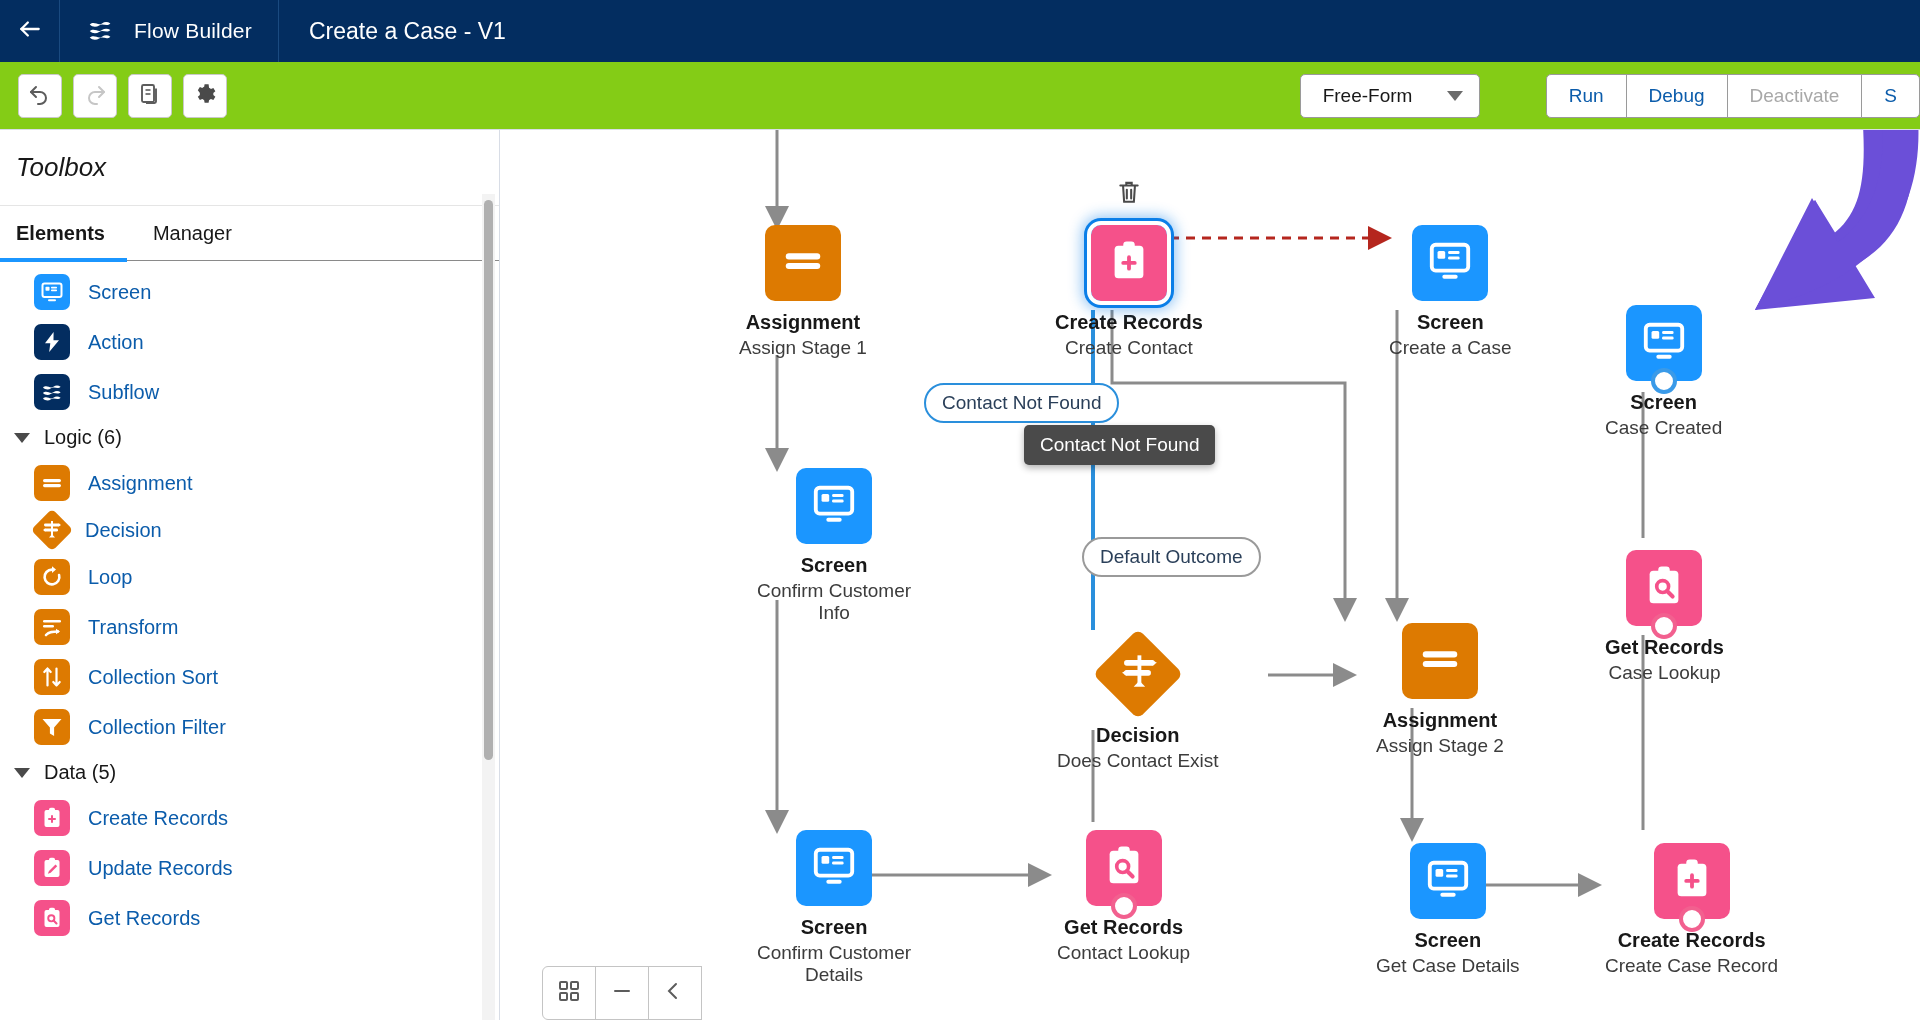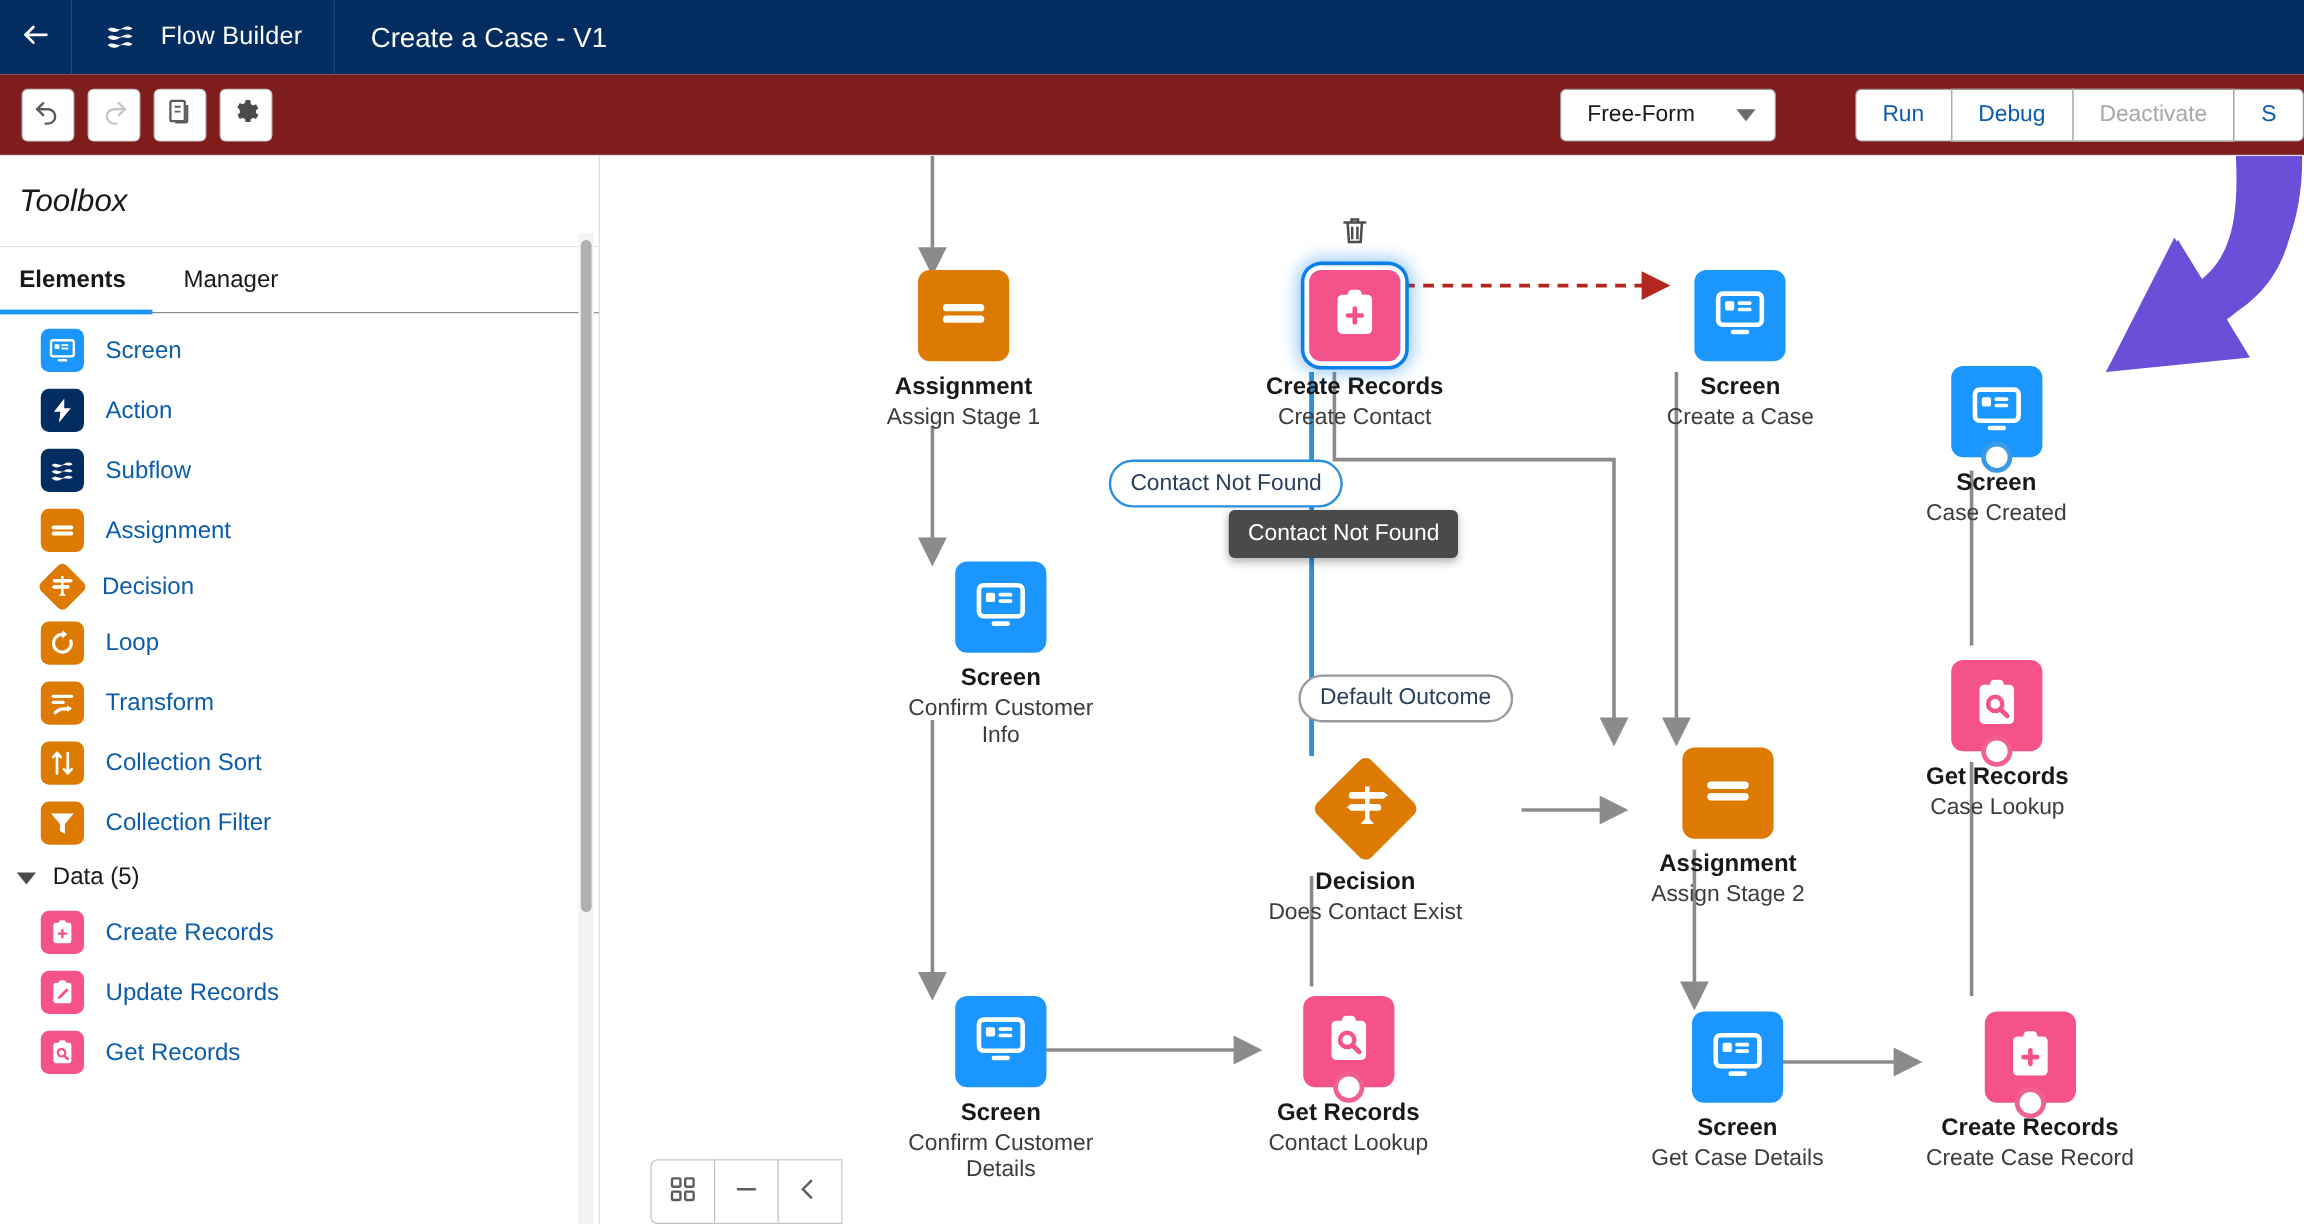--- a/index.html
+++ b/index.html
@@ -26,21 +26,21 @@
   }
   .hdr-app-name { font-size: 21px; font-weight: 400; letter-spacing: .2px; }
   .hdr-flowicon { width: 30px; height: 30px; display:block; }
   .hdr-title {
     display: flex; align-items: center; padding: 0 30px;
     font-size: 23px; font-weight: 400;
   }
 
   
   .toolbar {
-    height: 68px; background: #7f1d1d; border-bottom: 1px solid #d8dde6;
+    height: 68px; background: #84cc16; border-bottom: 1px solid #d8dde6;
     display: flex; align-items: center; position: relative;
   }
   .tb-left { display: flex; align-items: center; gap: 11px; padding-left: 18px; }
   .tb-btn {
     width: 44px; height: 44px; border: 1px solid #c9c9c9; border-radius: 5px;
     background: #fff; display: flex; align-items: center; justify-content: center;
     cursor: pointer;
   }
   .tb-btn.disabled { cursor: default; }
   .tb-btn svg { width: 24px; height: 24px; }
@@ -294,20 +294,24 @@
         <div class="el-item">
           <span class="el-icon" style="background: rgb(3, 45, 96);">
             <svg viewBox="0 0 24 24">
               <path d="M3 7.5c4-3.2 7 1.6 10.4-.8 2.4-1.6 4.8-1.6 7.2 0-3.2 3.2-6.4-.8-9.6 1.6C8.6 10 5.4 10 3 7.5z" fill="#fff"></path>
               <path d="M3 13c4-3.2 7 1.6 10.4-.8 2.4-1.6 4.8-1.6 7.2 0-3.2 3.2-6.4-.8-9.6 1.6C8.6 15.5 5.4 15.5 3 13z" fill="#fff"></path>
               <path d="M3 18.5c4-3.2 7 1.6 10.4-.8 2.4-1.6 4.8-1.6 7.2 0-3.2 3.2-6.4-.8-9.6 1.6C8.6 21 5.4 21 3 18.5z" fill="#fff"></path>
             </svg>
           </span>
           <span class="el-label">Subflow</span>
         </div>
+        <div class="grp-head">
+          <span class="chev"></span>
+          <span>Logic (6)</span>
+        </div>
         <div class="el-item">
           <span class="el-icon" style="background: rgb(221, 122, 1);">
             <svg viewBox="0 0 24 24">
               <rect x="3" y="8" width="18" height="3.2" rx="1.6" fill="#fff"></rect>
               <rect x="3" y="13" width="18" height="3.2" rx="1.6" fill="#fff"></rect>
             </svg>
           </span>
           <span class="el-label">Assignment</span>
         </div>
         <div class="el-item">
@@ -595,21 +599,21 @@
                 <rect x="8" y="12" width="8" height="2" rx="1" fill="#f5518a"></rect>
               </svg></span>
             <span class="node-dot pink"></span>
           </div>
           <div class="node-label">Create Records</div>
           <div class="node-sub">Create Case Record</div>
         </div>
       </div>
     <div id="pill-layer">
         <div class="conn-pill" style="left: 424px; top: 253px;">Contact Not Found</div>
-        <div class="conn-pill gray" style="left: 582px; top: 432px;">Default Outcome</div>
+        <div class="conn-pill gray" style="left: 582px; top: 407px;">Default Outcome</div>
       </div>
 
     <div class="tooltip" id="canvas-tooltip" style="left: 524px; top: 295px;">Contact Not Found</div>
 
     <div class="arrow-overlay" style="left:1160px;top:-70px;width:430px;height:330px;">
       <svg viewBox="0 0 430 330" width="430" height="330">
         <path d="M250,25 C262,120 250,175 195,205 L215,238 L95,250 L155,140 L172,175 C205,150 208,110 200,28 Z" fill="#6b4fd8"></path>
         <path d="M195,205 C150,228 120,238 95,250 L155,140 Z" fill="#6b4fd8"></path>
         <path d="M248,0 C265,60 266,140 215,190 C175,228 130,240 95,250 L152,138 L178,182
                  C222,150 232,92 215,2 Z" fill="#6b4fd8"></path>

